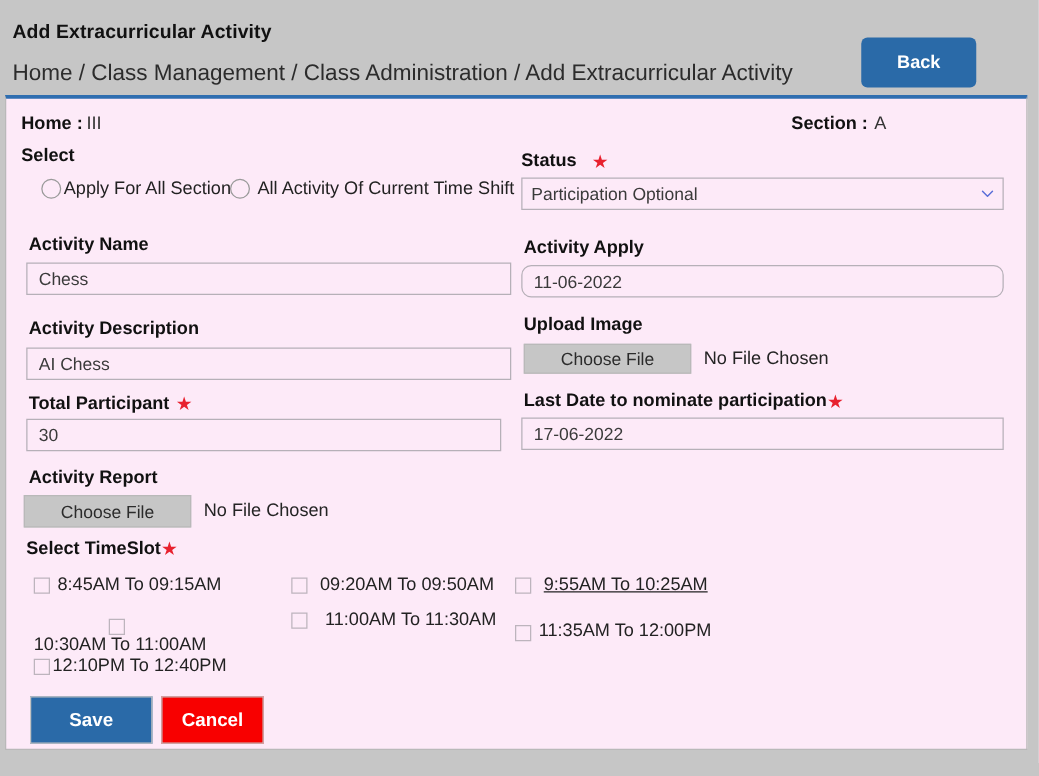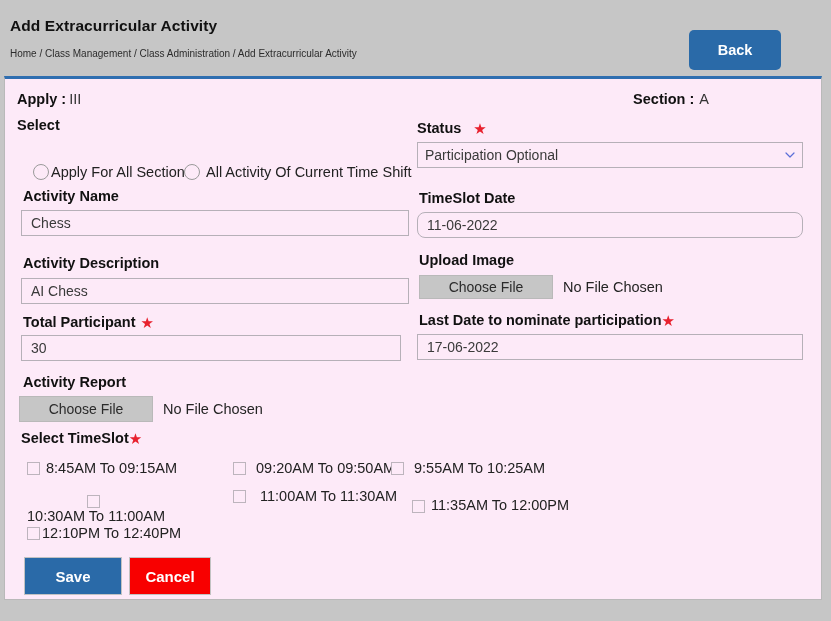--- a/index.html
+++ b/index.html
@@ -31,21 +31,21 @@
     position: absolute;
     left: 10px; top: 17px;
     font-size: 15.5px;
     font-weight: bold;
     color: #111;
     letter-spacing: 0.1px;
   }
   .breadcrumb {
     position: absolute;
     left: 10px; top: 48px;
-    font-size: 10px;
+    font-size: 18px;
     color: #2c2c2c;
   }
   .back-button {
     position: absolute;
     left: 689px; top: 30px;
     width: 92px;
     height: 40px;
     background: #2a6aa8;
     border: none;
     border-radius: 5px;
@@ -128,21 +128,21 @@
     position: absolute;
   }
   .selwrap .arrow {
     position: absolute;
     right: 9px; top: 8px;
     width: 9px; height: 9px;
     pointer-events: none;
   }
   .selwrap .arrow svg { display: block; }
   
-  .radio-row { position: absolute; margin-top: 21px; }
+  .radio-row { position: absolute; }
   .radio-opt {
     position: absolute;
     display: flex;
     align-items: center;
     white-space: nowrap;
     font-size: 14.5px;
     color: #222;
   }
   .rdo {
     width: 14px; height: 14px;
@@ -215,21 +215,21 @@
 
   <div class="header">
     <div class="page-title">Add Extracurricular Activity</div>
     <div class="breadcrumb">Home / Class Management / Class Administration / Add Extracurricular Activity</div>
     <button class="back-button">Back</button>
   </div>
 
   <div class="panel">
 
     <div class="classline">
-      <span>Apply :</span><span class="val">III</span>
+      <span>Home :</span><span class="val">III</span>
     </div>
     <div class="sectionline">
       <span>Section :</span><span class="val">A</span>
     </div>
 
     <div class="lbl" style="left:12px; top:38px;">Select</div>
 
     <div class="radio-row" style="left:12px; top:62px; width:400px; height:24px;">
       <label class="radio-opt" style="left:16px; top:2px;">
         <span class="rdo"></span>
@@ -252,21 +252,21 @@
       <span class="arrow">
         <svg viewBox="0 0 10 10" width="10" height="10">
             <path d="M1 3 L5 7 L9 3" fill="none" stroke="#5b6fd8" stroke-width="1.2" stroke-linecap="round" stroke-linejoin="round"></path>
           </svg>
       </span>
     </div>
 
     <div class="lbl" style="left:18px; top:109px;">Activity Name</div>
     <input class="txt" style="left: 16px; top: 131px; width: 388px;" value="Chess">
 
-    <div class="lbl" style="left:414px; top:111px;">TimeSlot Date</div>
+    <div class="lbl" style="left:414px; top:111px;">Activity Apply</div>
     <input class="txt" style="left: 412px; top: 133px; width: 386px; border-radius: 8px;" value="11-06-2022">
 
     <div class="lbl" style="left:18px; top:176px;">Activity Description</div>
     <input class="txt" style="left: 16px; top: 199px; width: 388px;" value="AI Chess">
 
     <div class="lbl" style="left:414px; top:173px;">Upload Image</div>
     <div class="filerow" style="left:414px; top:196px;">
       <button class="choose-file">Choose File</button>
       <span class="nofile">No File Chosen</span>
     </div>
@@ -293,21 +293,21 @@
 
     <div>
       <label class="cbox-item" style="left:22px; top:381px;">
         <span class="cbx"></span>
         <span>8:45AM To 09:15AM</span>
       </label>
       <label class="cbox-item" style="left:228px; top:381px;">
         <span class="cbx"></span>
         <span style="margin-left:4px;">09:20AM To 09:50AM</span>
       </label>
-      <label class="cbox-item" style="left:386px; top:381px;">
+      <label class="cbox-item" style="left:407px; top:381px;text-decoration:underline;">
         <span class="cbx"></span>
         <span style="margin-left:4px;">9:55AM To 10:25AM</span>
       </label>
 
       <label class="cbox-item" style="left:22px; top:416px;flex-direction:column;">
         <span class="cbx"></span>
         <span>10:30AM To 11:00AM</span>
       </label>
       <label class="cbox-item" style="left:228px; top:409px;">
         <span class="cbx"></span>

